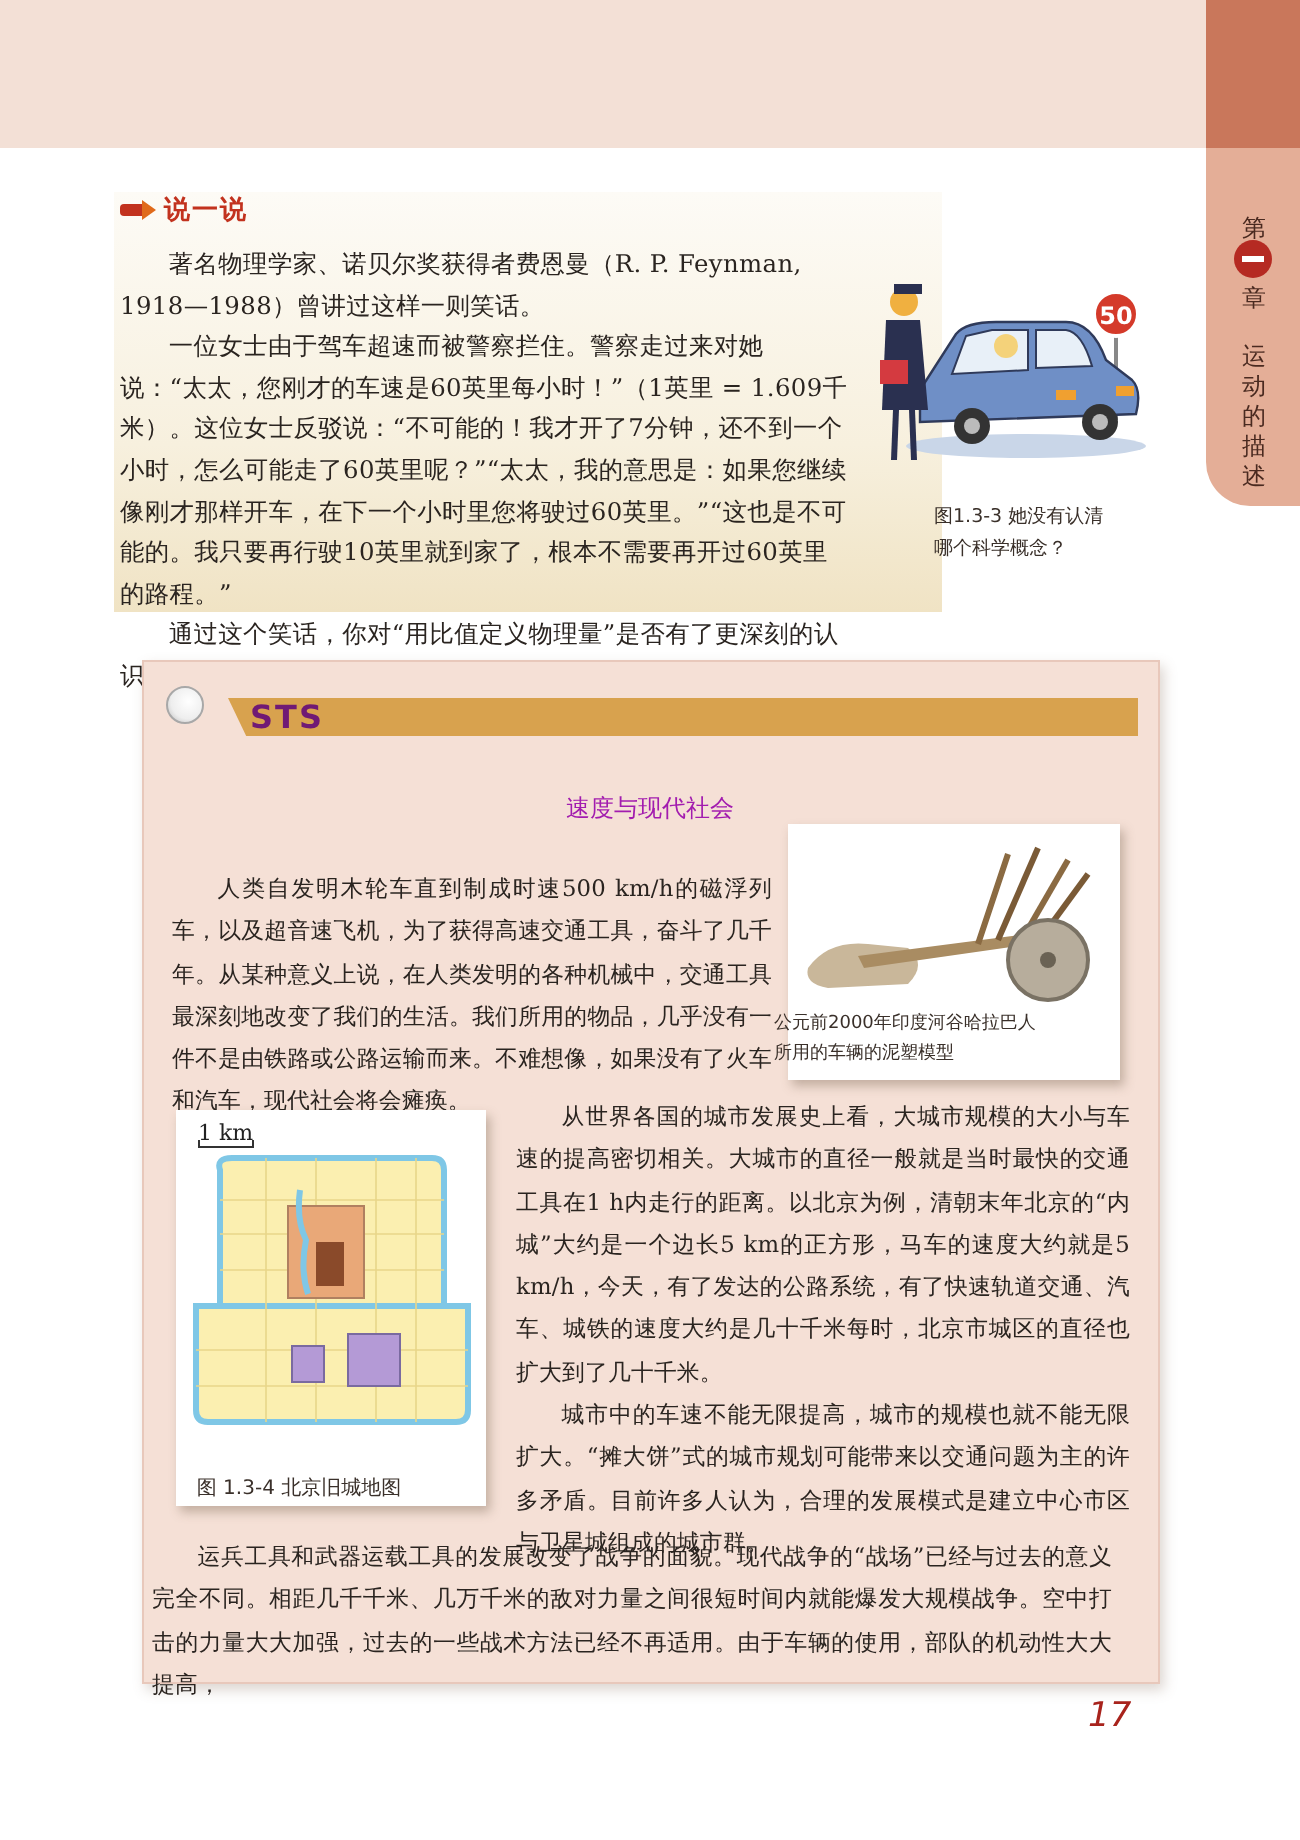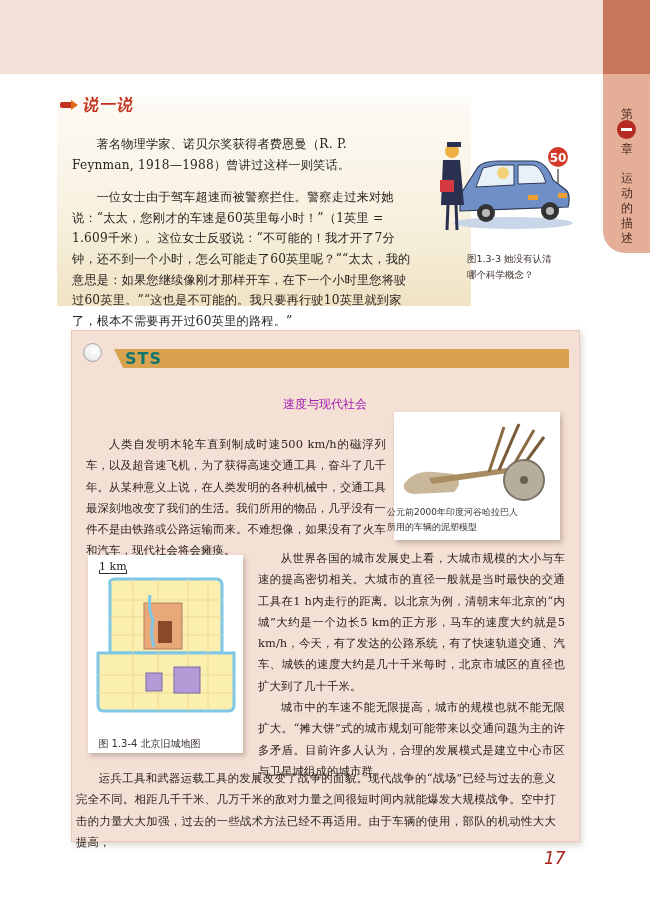--- a/index.html
+++ b/index.html
@@ -49,27 +49,27 @@
   }
   .talk-arrow::before {
     content: ""; position: absolute; left: 0; top: 2px; width: 12px; height: 6px;
     background: #c2321e; border-radius: 2px 0 0 2px;
   }
   .talk-arrow::after {
     content: ""; position: absolute; left: 11px; top: 0; border-left: 7px solid #e06a1a;
     border-top: 5px solid transparent; border-bottom: 5px solid transparent;
   }
   .talk-title {
-    font-family: "DejaVu Sans", sans-serif; font-weight: bold; font-size: 16px; color: #c2321e; letter-spacing: 1px; font-style: italic;
+    font-family: "DejaVu Sans", sans-serif; font-weight: bold; font-size: 13px; color: #c2321e; letter-spacing: 1px;
   }
   .talk-text {
     position: absolute; left: 60px; top: 122px; width: 364px;
     font-size: 12.2px; line-height: 20.6px; letter-spacing: 0.2px;
   }
-  .talk-text p { margin: 12px; }
+  .talk-text p { margin: 0; }
   .indent { text-indent: 2em; }
 
   .fig-car {
     position: absolute; left: 438px; top: 135px; width: 135px; height: 110px;
   }
   .fig-car-caption {
     position: absolute; left: 467px; top: 251px; width: 110px;
     font-family: "DejaVu Sans", sans-serif; font-size: 9.5px; line-height: 16px; color: #3a302a;
   }
 
@@ -80,21 +80,21 @@
     border: 1px solid #e8c8bb;
     box-shadow: 2px 3px 6px rgba(120,90,70,0.25);
   }
   .sts-bar {
     position: absolute; left: 114px; top: 349px; width: 455px; height: 19px;
     background: #d8a24e;
     clip-path: polygon(0 0, 100% 0, 100% 100%, 2% 100%);
   }
   .sts-bar-label {
     position: absolute; left: 125px; top: 349px; height: 19px; line-height: 20px;
-    font-family: "DejaVu Sans", sans-serif; font-weight: bold; font-size: 16px; color: #0f766e; letter-spacing: 1px;
+    font-family: "DejaVu Sans", sans-serif; font-weight: bold; font-size: 16px; color: #701a75; letter-spacing: 1px;
   }
   .sts-dot {
     position: absolute; left: 83px; top: 343px; width: 17px; height: 17px; border-radius: 50%;
     background: radial-gradient(circle at 60% 40%, #ffffff 0%, #eeeeee 60%, #b8b8b8 100%);
     border: 1px solid #a8a8a8;
   }
   .sts-title {
     position: absolute; left: 0; top: 396px; width: 650px; text-align: center;
     font-family: "DejaVu Sans", sans-serif; font-size: 12px; color: #a21caf; padding-left: 0;
   }

